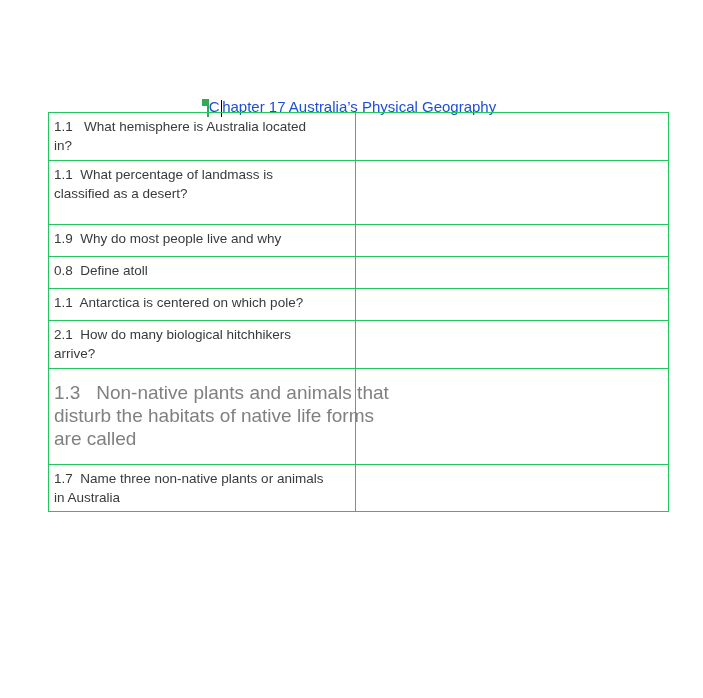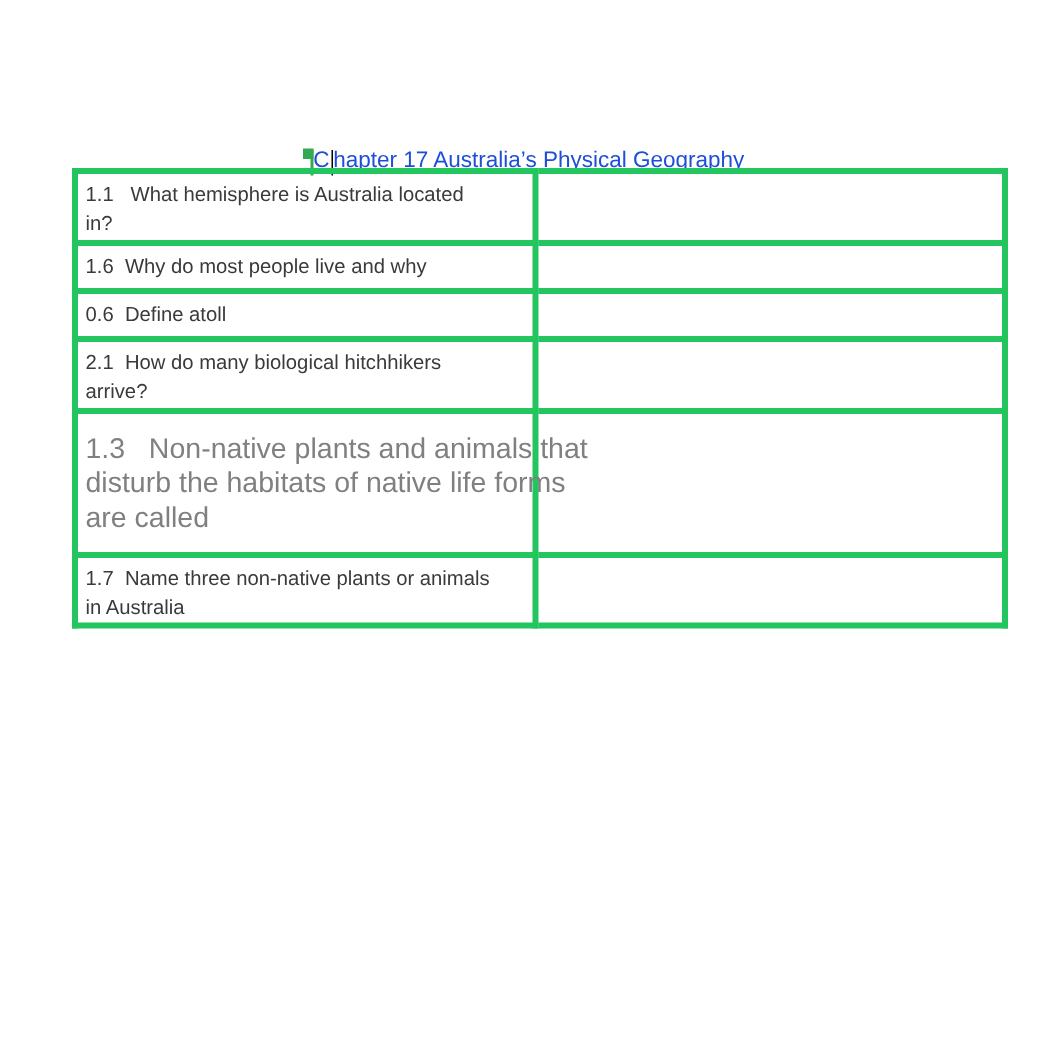--- a/index.html
+++ b/index.html
@@ -55,21 +55,21 @@
   }
   table.qa-table {
     position: absolute;
     left: 48px;
     top: 112px;
     width: 620px;
     border-collapse: collapse;
     table-layout: fixed;
   }
   table.qa-table td {
-    border: 4px solid #22c55e;
+    border: 1px solid #22c55e;
     vertical-align: top;
     padding: 4px 6px 0 5px;
     font-size: 13.5px;
     line-height: 19px;
     white-space: pre;
     color: #3a3a3a;
     overflow: visible;
   }
   table.qa-table td.muted {
     color: #808080;
@@ -89,26 +89,35 @@
     <colgroup>
       <col style="width:307px">
       <col style="width:313px">
     </colgroup>
     <tbody>
       <tr style="height:48px">
         <td>1.1   What hemisphere is Australia located
 in?</td>
         <td></td>
       </tr>
-      <tr style="height:32px">
-        <td>1.6  Why do most people live and why</td>
+      <tr style="height:64px">
+        <td>1.1  What percentage of landmass is
+classified as a desert?</td>
         <td></td>
       </tr>
       <tr style="height:32px">
-        <td>0.6  Define atoll</td>
+        <td>1.9  Why do most people live and why</td>
+        <td></td>
+      </tr>
+      <tr style="height:32px">
+        <td>0.8  Define atoll</td>
+        <td></td>
+      </tr>
+      <tr style="height:32px">
+        <td>1.1  Antarctica is centered on which pole?</td>
         <td></td>
       </tr>
       <tr style="height:48px">
         <td>2.1  How do many biological hitchhikers
 arrive?</td>
         <td></td>
       </tr>
       <tr style="height:96px">
         <td class="muted">1.3   Non-native plants and animals that
 disturb the habitats of native life forms

